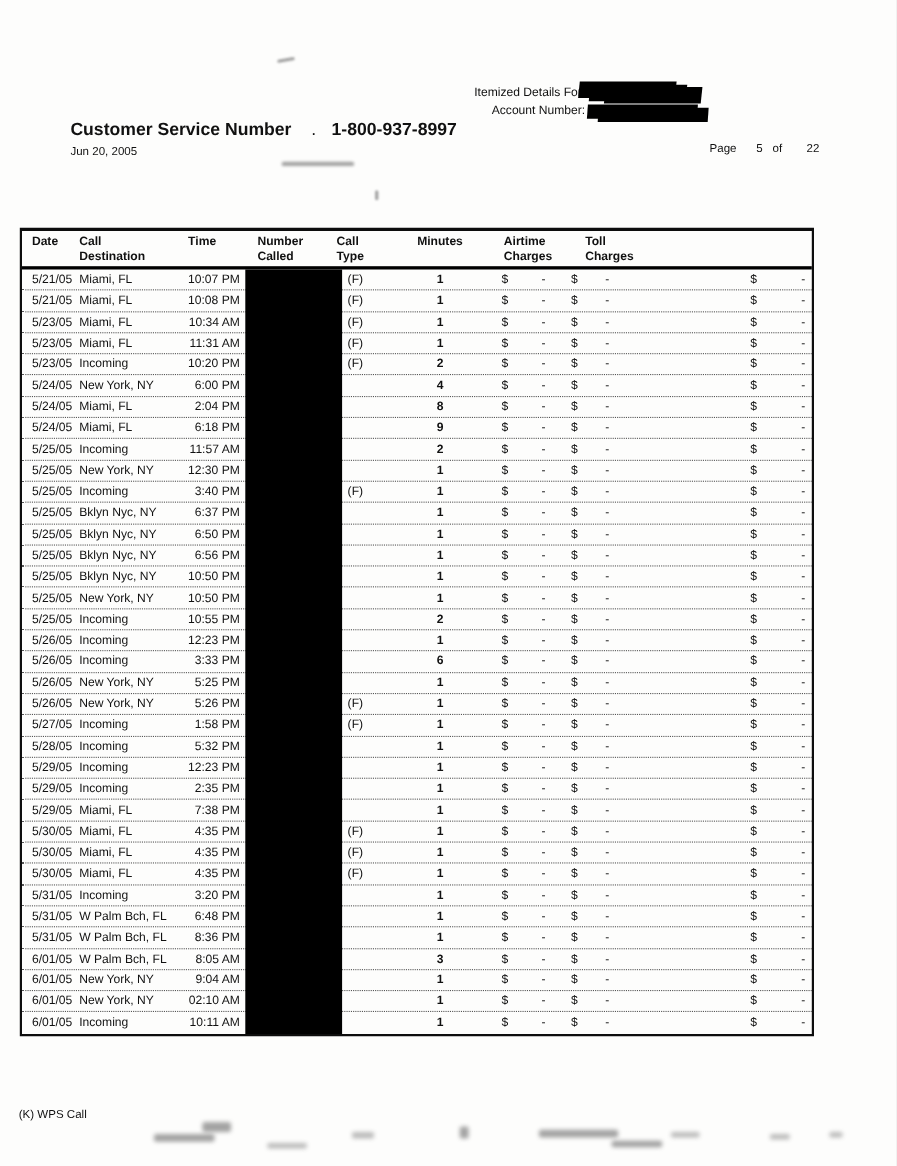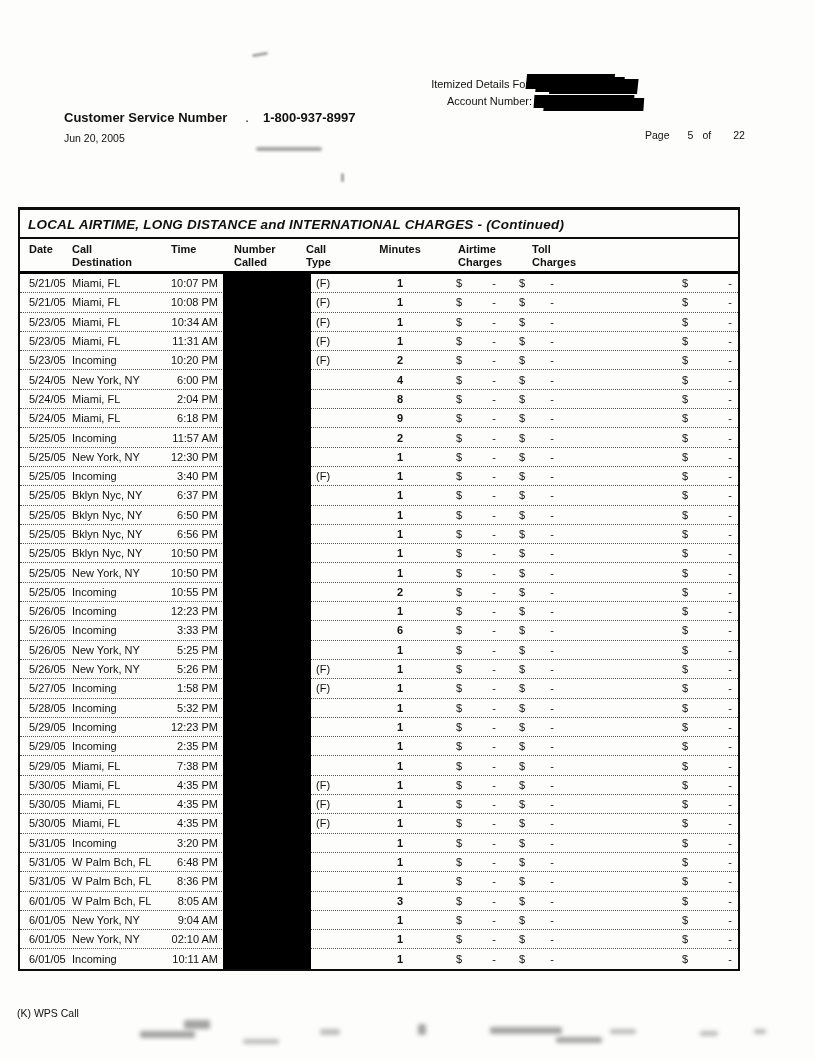--- a/index.html
+++ b/index.html
@@ -7,21 +7,21 @@
     position:relative;width:815px;height:1060px;background:#fdfdfc;
     font-family:"Liberation Sans",sans-serif;color:#111;overflow:hidden;
   }
   
   .account-block{position:absolute;left:428px;top:76px;font-size:11px;line-height:17px;}
   .account-line{display:flex;align-items:center;height:17px;white-space:nowrap;}
   .account-line .lbl{display:inline-block;width:104px;text-align:right;}
   .redact{display:inline-block;background:#000;}
   .redact-name{width:88px;height:15px;margin-left:4px;box-shadow:-10px -3px 0 0 #000, 14px 2px 0 0 #000;transform:skewX(-6deg);}
   .redact-account{width:100px;height:13px;margin-left:2px;box-shadow:10px 3px 0 0 #000;transform:skewX(-4deg);}
-  .cs-line{position:absolute;left:64px;top:110px;font-size:13px;font-weight:bold;display:flex;align-items:center;}
+  .cs-line{position:absolute;left:64px;top:110px;font-size:16px;font-weight:bold;display:flex;align-items:center;}
   .cs-line .sep{margin:0 14px 0 18px;font-weight:normal;}
   .date-line{position:absolute;left:64px;top:132px;font-size:10.5px;}
   .page-indicator{position:absolute;left:645px;top:129px;font-size:10.5px;display:flex;align-items:flex-start;}
   .page-indicator .num{margin-left:18px;}
   .page-indicator .of{margin-left:9px;}
   .page-indicator .total{margin-left:22px;}
   
   .bill-table{
     position:absolute;left:18px;top:207px;width:722px;
     border:2px solid #0d0d0d;border-top-width:3px;box-sizing:border-box;
@@ -124,21 +124,20 @@
   <div class="date-line">Jun 20, 2005</div>
 
   <div class="page-indicator">
     <span>Page</span>
     <span class="num">5</span>
     <span class="of">of</span>
     <span class="total">22</span>
   </div>
 
   <div class="bill-table">
-    <div class="title-row">LOCAL AIRTIME, LONG DISTANCE and INTERNATIONAL CHARGES  - (Continued)</div>
 
     <div class="header-row">
       <span class="h-date">Date</span>
       <span class="h-dest">Call
 Destination</span>
       <span class="h-time">Time</span>
       <span class="h-number">Number
 Called</span>
       <span class="h-type">Call
 Type</span>

